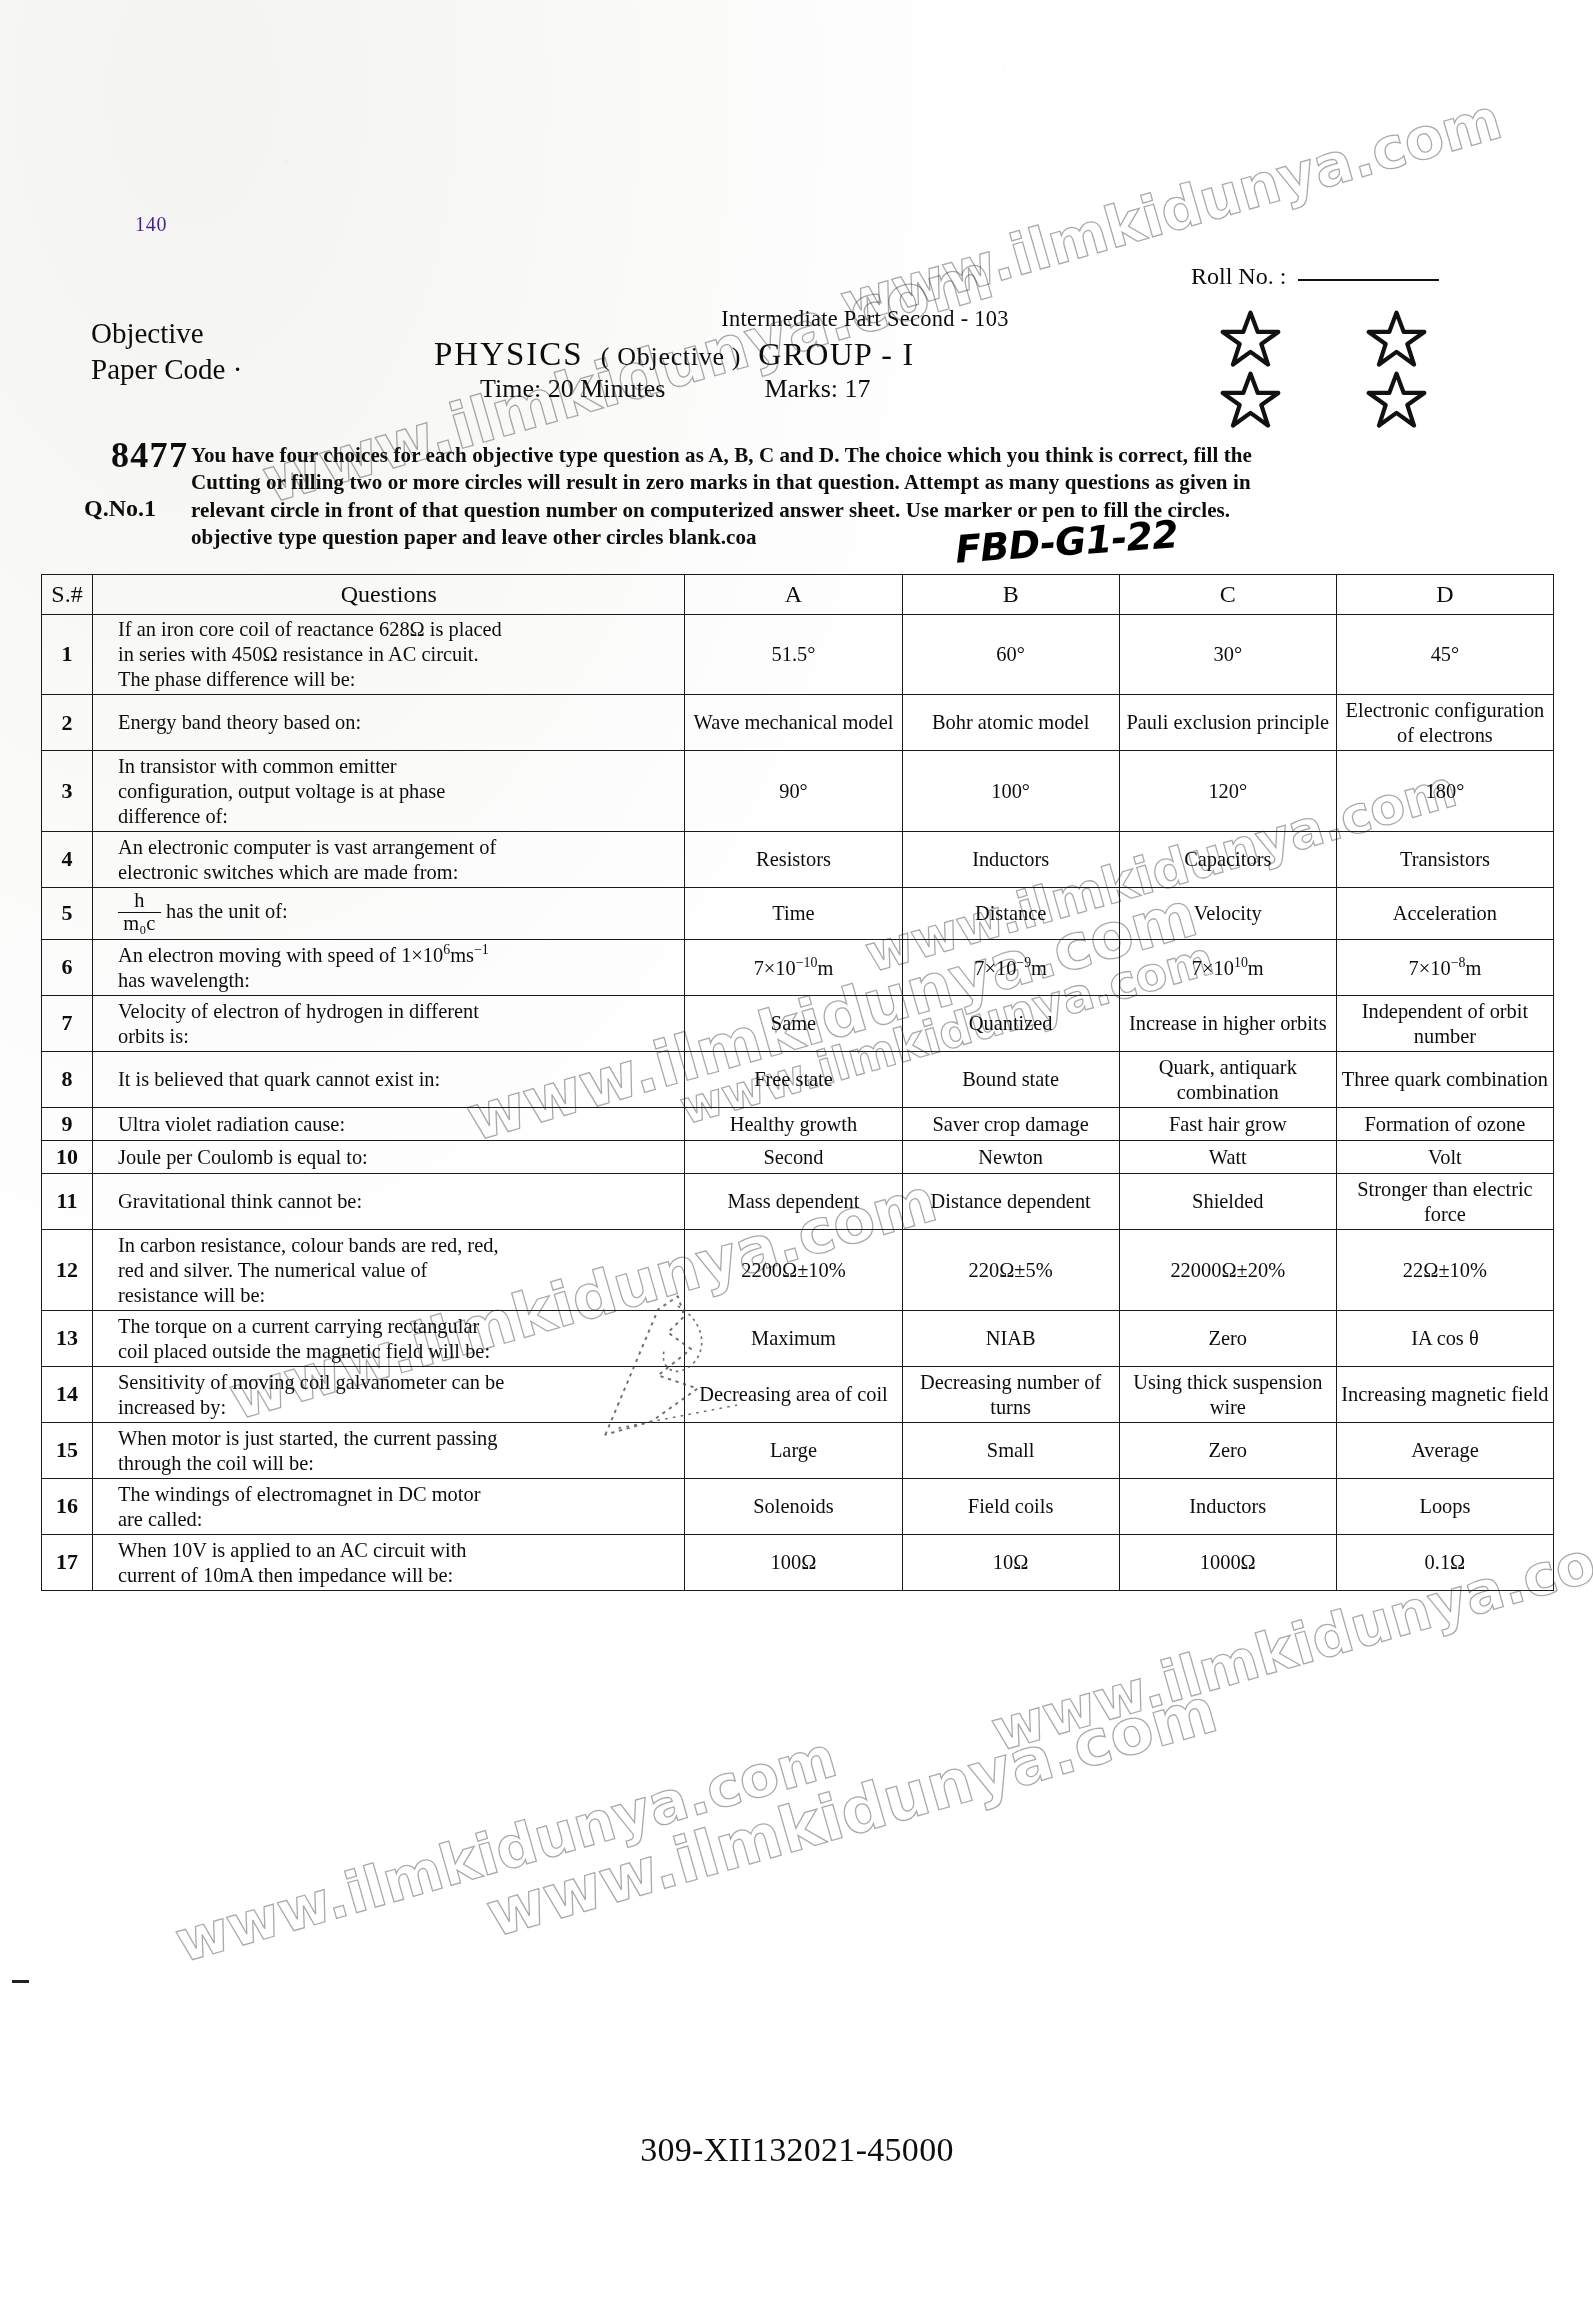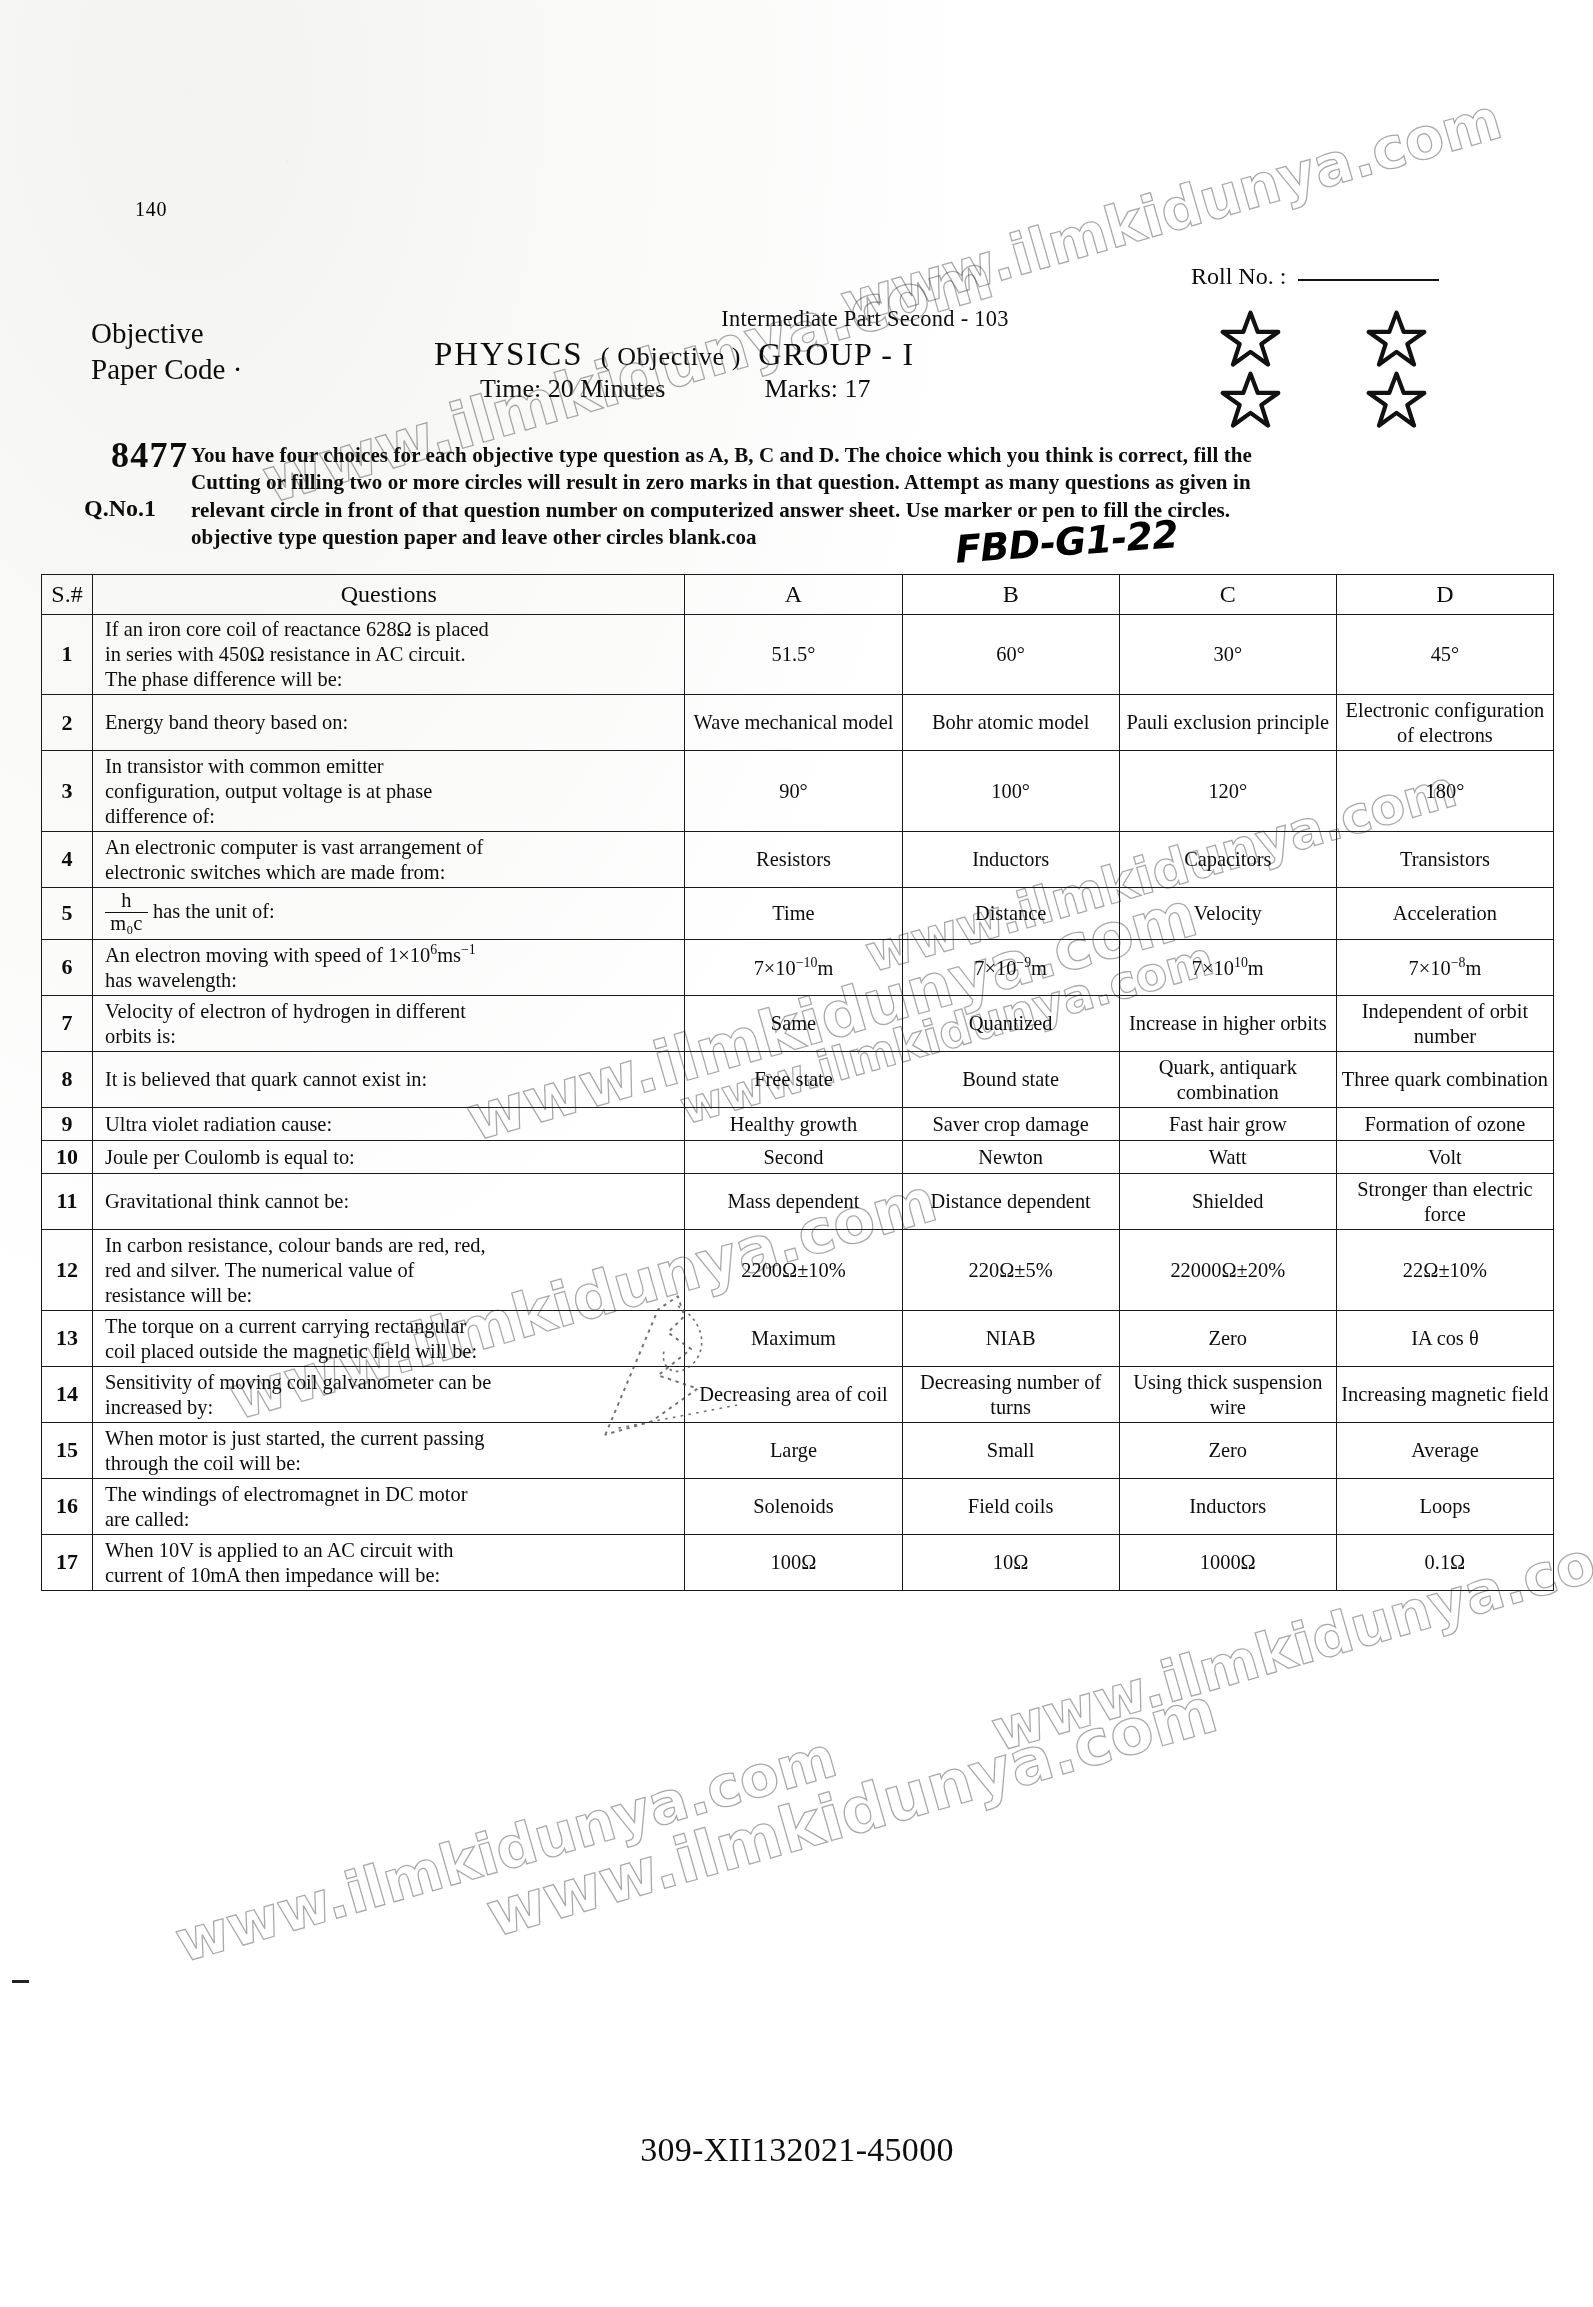--- a/index.html
+++ b/index.html
@@ -33,24 +33,24 @@
       radial-gradient(circle at 18% 7%, rgba(0,0,0,.10) 0 0.7px, transparent 1.3px),
       radial-gradient(circle at 63% 3%, rgba(0,0,0,.08) 0 0.7px, transparent 1.3px),
       radial-gradient(circle at 8% 55%, rgba(0,0,0,.07) 0 0.7px, transparent 1.3px),
       radial-gradient(circle at 95% 33%, rgba(0,0,0,.07) 0 0.7px, transparent 1.3px),
       radial-gradient(circle at 45% 88%, rgba(0,0,0,.06) 0 0.7px, transparent 1.3px);
   }
 
   
   .page-number {
     position: absolute;
-    left: 135px; top: 198px;
+    left: 135px; top: 213px;
     font-size: 20px;
     letter-spacing: 0.7px;
-    color: #000000;
+    color: #4c1d95;
   }
 
   
   .hdr-left {
     position: absolute;
     left: 91px; top: 316px;
     line-height: 1.24;
     font-size: 29px;
   }
   .hdr-left .l1 { display:block; }
@@ -173,21 +173,21 @@
   .col-q   { width: 592px; }
   .col-opt { width: 217px; }
 
   td.sn {
     text-align: center;
     font-weight: bold;
     font-size: 22px;
   }
   td.q {
     text-align: left;
-    padding-left: 12px;
+    padding-left: 25px;
     padding-right: 5.3px;
   }
   td.opt {
     text-align: center;
   }
   .q-line { display: block; }
 
   
   .frac {
     display: inline-block;

